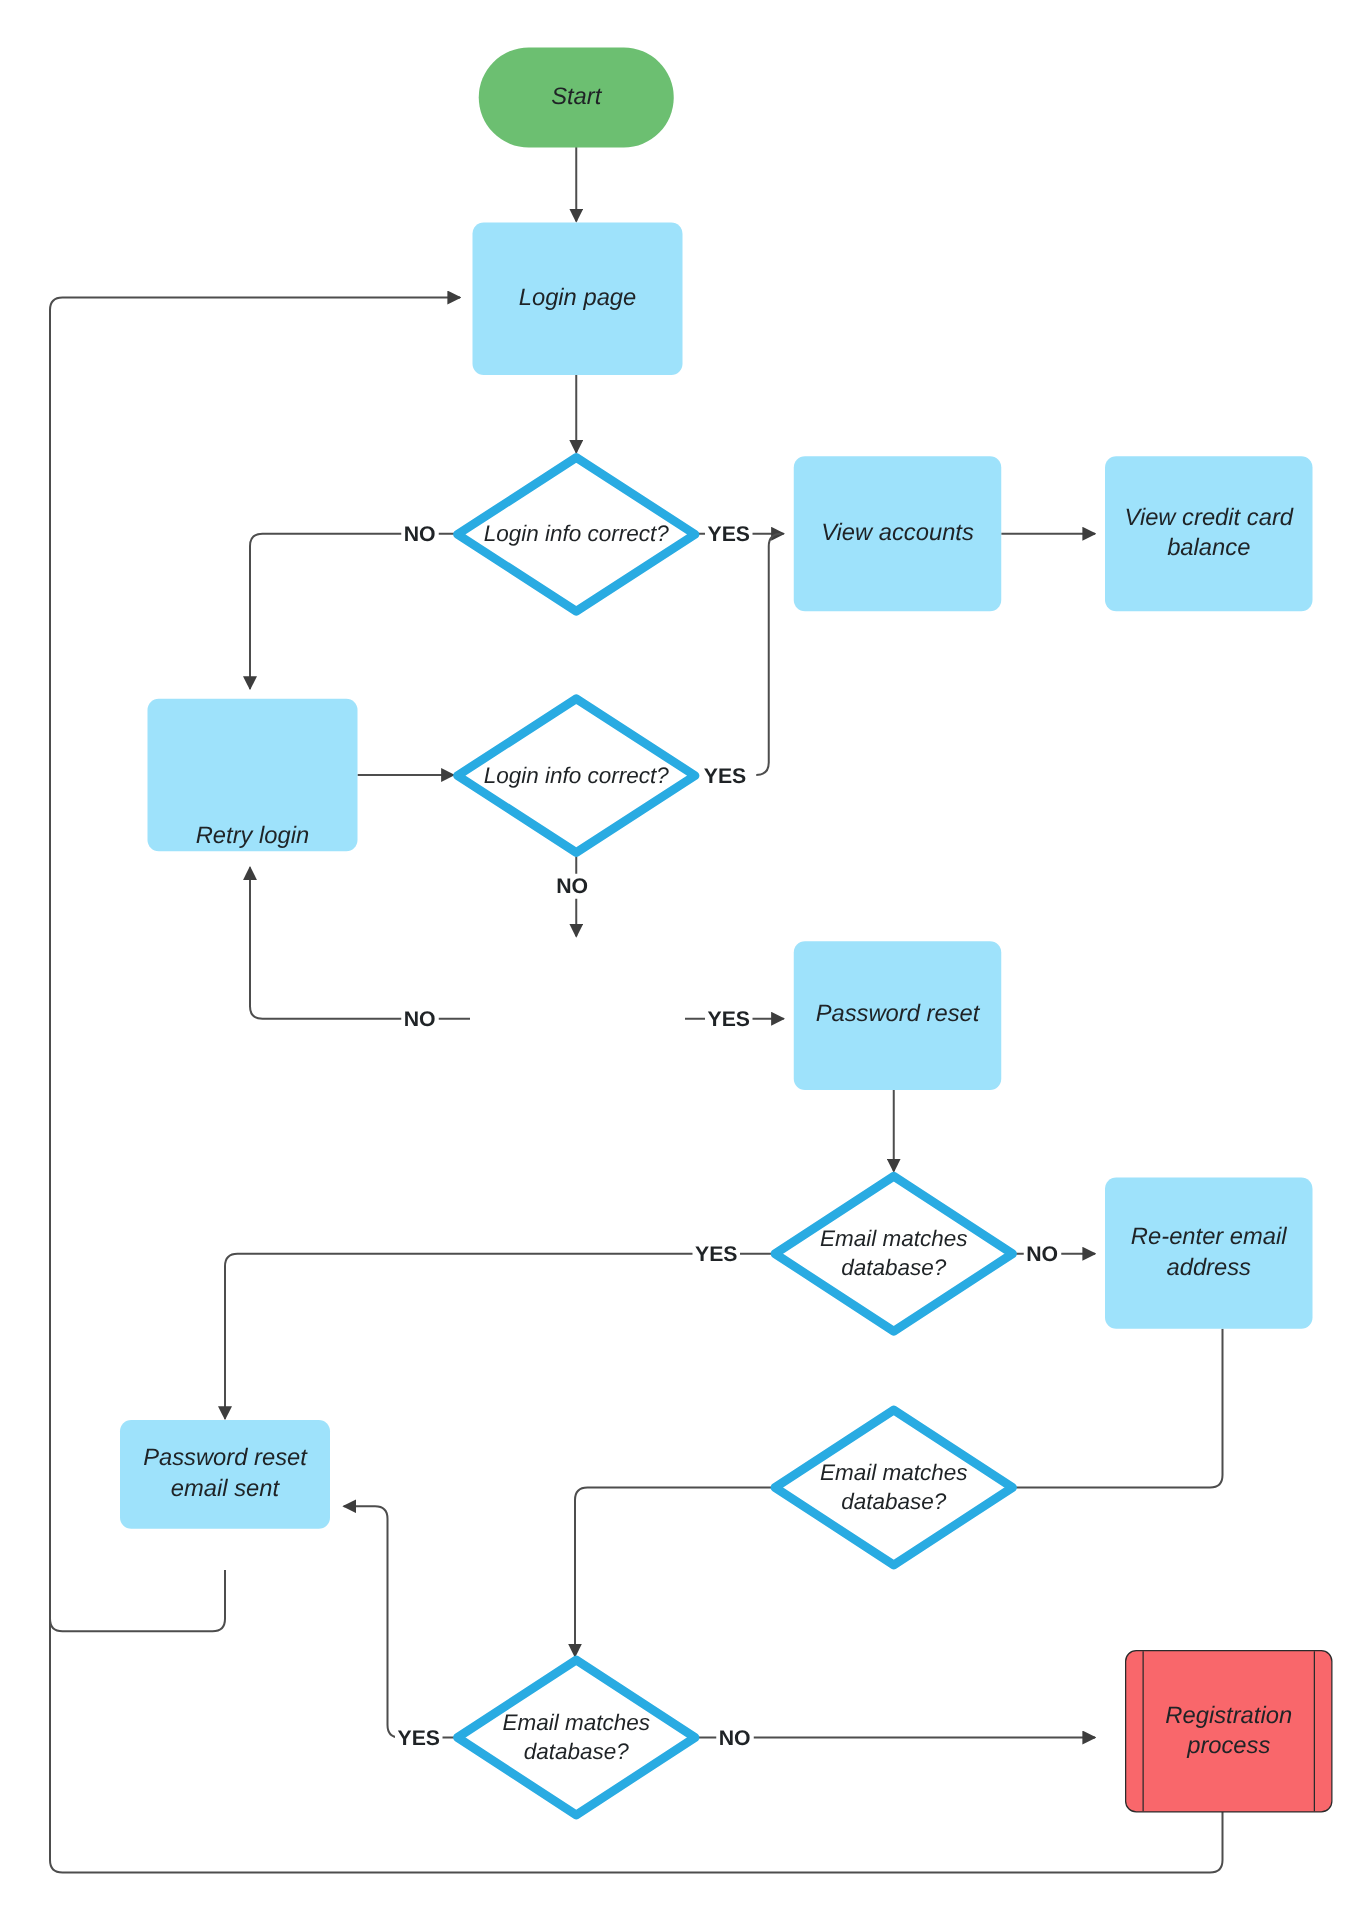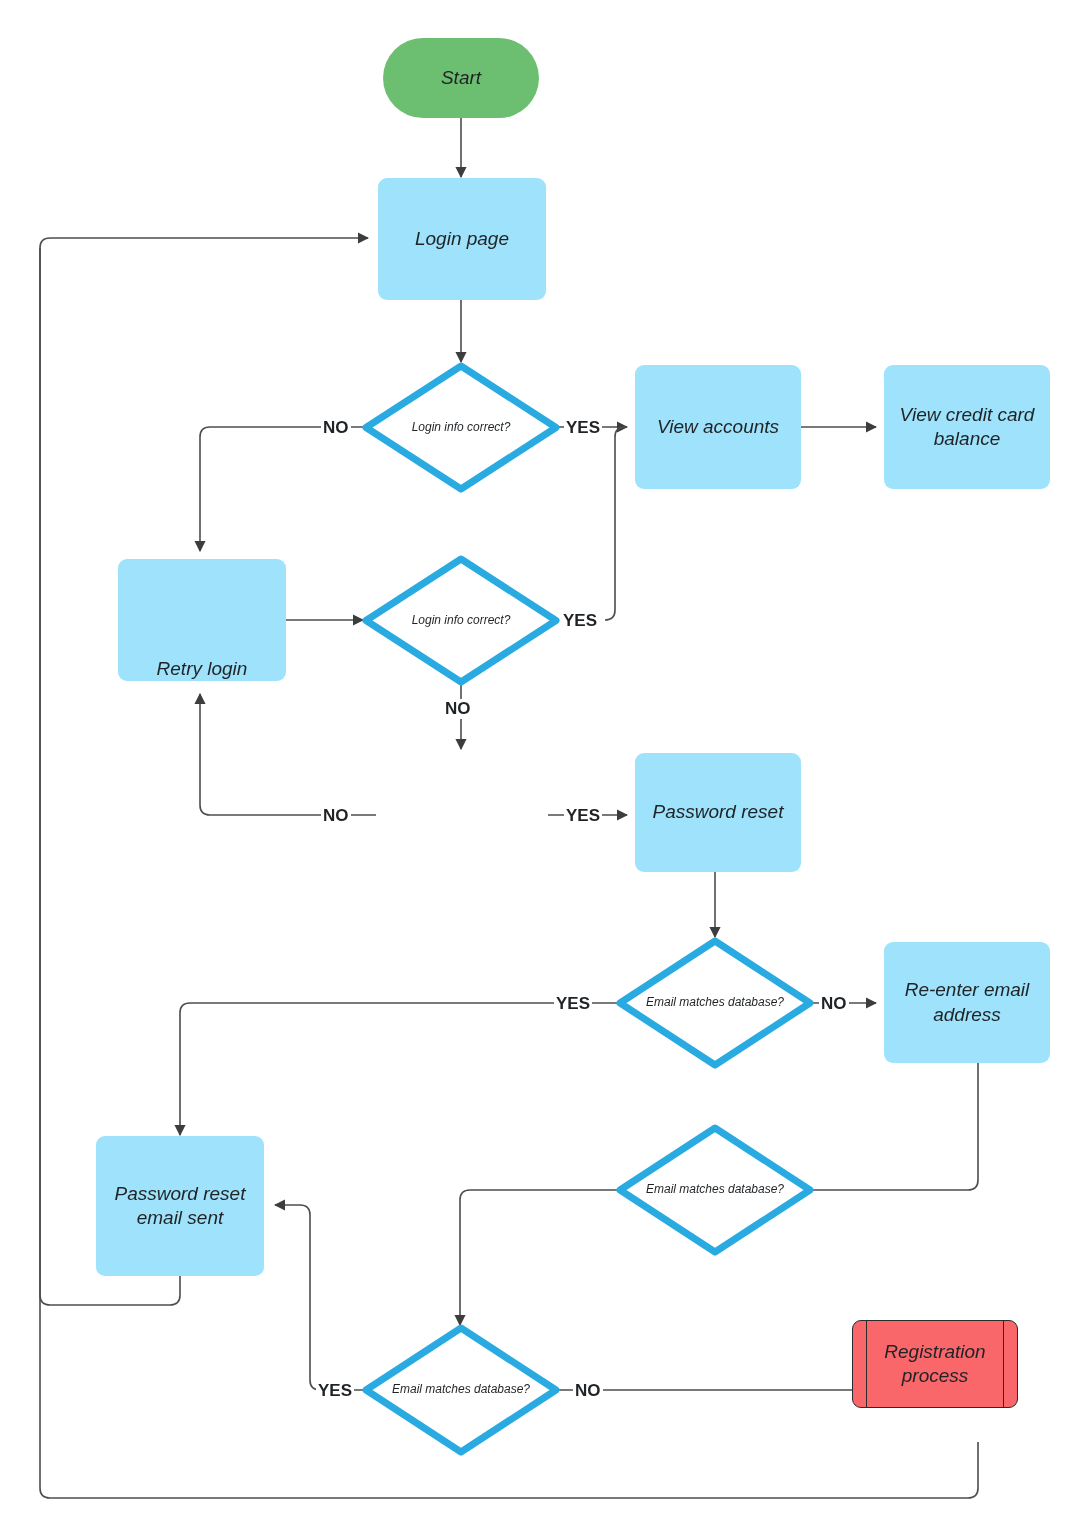--- a/index.html
+++ b/index.html
@@ -55,21 +55,21 @@
     position: absolute;
     top: 0;
     bottom: 0;
     width: 0;
     border-left: 1.5px solid #2b2b2b;
   }
   .node-predefined .bar-left { left: 13px; }
   .node-predefined .bar-right { right: 13px; }
   .node-decision {
     background: transparent;
-    font-size: 12px;
+    font-size: 18px;
   }
   .node-decision .dia-shape {
     position: absolute;
     left: 0; top: 0; right: 0; bottom: 0;
   }
   .node-decision .dia-label {
     position: relative;
     z-index: 2;
     padding: 0 6px;
   }
@@ -187,32 +187,32 @@
     <span>Re-enter email address</span>
   </div>
 
   <div class="node node-decision" style="left:615px; top:1123px; width:200px; height:134px;">
     <svg class="dia-shape" viewBox="0 0 200 134">
       <polygon points="100,5 195,67 100,129 5,67" fill="#ffffff" stroke="#29ABE2" stroke-width="7" stroke-linejoin="round"></polygon>
     </svg>
     <span class="dia-label">Email matches database?</span>
   </div>
 
-  <div class="node node-process" style="left:96px; top:1136px; width:168px; height:140px;justify-content:center;">
+  <div class="node node-process" style="left:96px; top:1136px; width:168px; height:87px;justify-content:center;">
     <span>Password reset email sent</span>
   </div>
 
   <div class="node node-decision" style="left:361px; top:1323px; width:200px; height:134px;">
     <svg class="dia-shape" viewBox="0 0 200 134">
       <polygon points="100,5 195,67 100,129 5,67" fill="#ffffff" stroke="#29ABE2" stroke-width="7" stroke-linejoin="round"></polygon>
     </svg>
     <span class="dia-label">Email matches database?</span>
   </div>
 
-  <div class="node node-predefined" style="left:852px; top:1320px; width:166px; height:88px;">
+  <div class="node node-predefined" style="left:900px; top:1320px; width:166px; height:130px;">
     <span class="bar-left"></span>
     <span class="bar-right"></span>
     <span>Registration process</span>
   </div>
 
   <div class="edge-label" style="left:321px; top:418px;"><span>NO</span></div>
 
   <div class="edge-label" style="left:564px; top:418px;"><span>YES</span></div>
 
   <div class="edge-label" style="left:561px; top:611px;"><span>YES</span></div>

